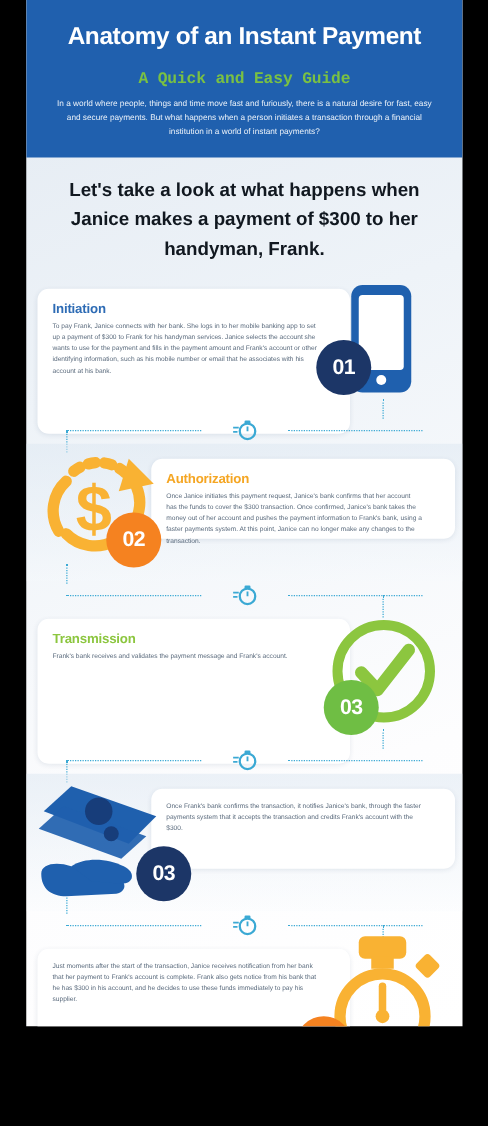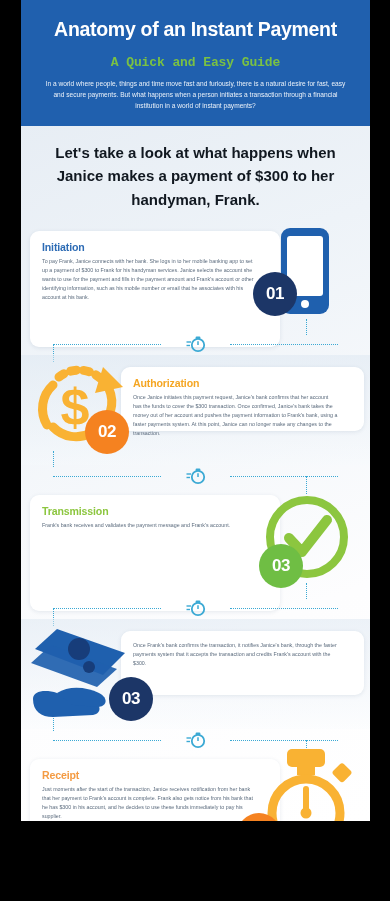--- a/index.html
+++ b/index.html
@@ -327,21 +327,20 @@
           <line x1="0.5" y1="7" x2="5" y2="7" stroke="#3ba9d4" stroke-width="1.4"></line>
           <line x1="0.5" y1="10.5" x2="4" y2="10.5" stroke="#3ba9d4" stroke-width="1.4"></line>
         </svg>
       </div>
     </div>
 
     <div class="step alt">
       <div class="step-shade"></div>
 
       <div class="card left">
-        <h2 class="step-title t-amber">Receipt</h2>
         <p class="step-body">Just moments after the start of the transaction, Janice receives notification from her bank that her payment to Frank's account is complete. Frank also gets notice from his bank that he has $300 in his account, and he decides to use these funds immediately to pay his supplier.</p>
       </div>
 
       <div class="icon-wrap" style="left:232px; top:-6px;">
         <svg width="108" height="108" viewBox="0 0 108 108">
           <rect x="34" y="4" width="38" height="18" rx="5" fill="#f9b233"></rect>
           <rect x="44" y="20" width="18" height="10" fill="#f9b233"></rect>
           <rect x="82" y="20" width="15" height="15" rx="3" fill="#f9b233" transform="rotate(45 89 27)"></rect>
           <circle cx="53" cy="68" r="34" fill="none" stroke="#f9b233" stroke-width="9"></circle>
           <line x1="53" y1="68" x2="53" y2="44" stroke="#f9b233" stroke-width="6" stroke-linecap="round"></line>

